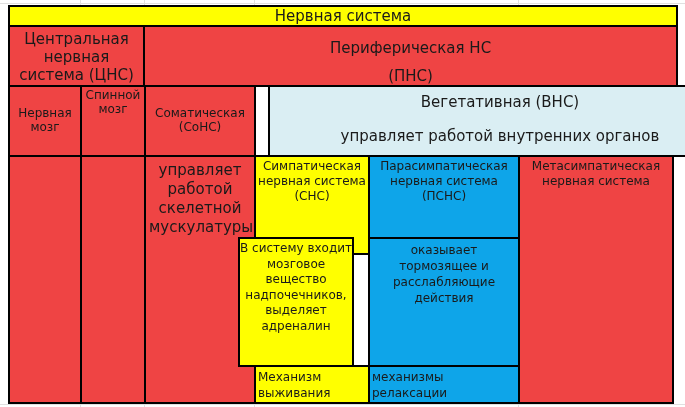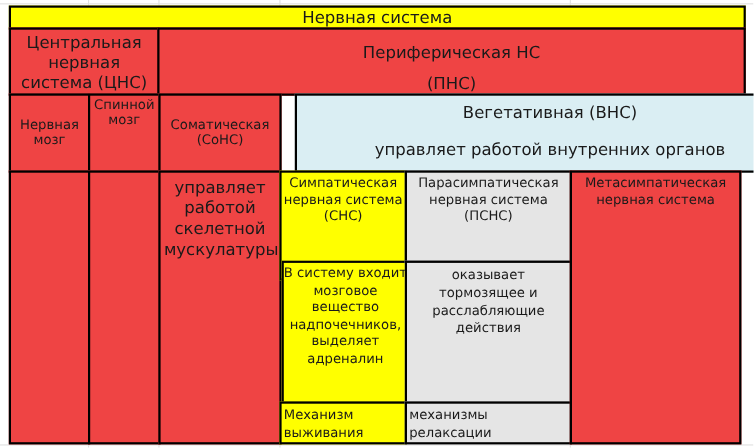--- a/index.html
+++ b/index.html
@@ -4,21 +4,21 @@
 <style>
   html, body { margin:0; padding:0; }
   body { width:685px; height:407px; background:#ffffff; position:relative; overflow:hidden;
          font-family:"DejaVu Sans","Liberation Sans",sans-serif; color:#1a1a1a; }
   .grid-h { position:absolute; left:0; width:685px; height:1px; background:#e0e0e0; }
   .grid-v { position:absolute; top:0; height:407px; width:1px; background:#e0e0e0; }
   .cell { position:absolute; box-sizing:border-box; text-align:center; line-height:1.2; }
   .bd { border:2px solid #000; }
   .yellow { background:#ffff00; }
   .blue { background:#daeef3; }
-  .peach { background:#e5e5e5; }
+  .peach { background:#0ea5e9; }
   .white { background:#ef4444; }
   .t15 { font-size:15px; }
   .t12 { font-size:12px; }
 </style>
 </head>
 <body>
 
 <div class="grid-h" style="top:3px"></div>
 <div class="grid-h" style="top:404px"></div>
 <div class="grid-v" style="left:80px"></div>
@@ -43,21 +43,21 @@
   <div class="cell bd blue t15" style="left:268px;top:85px;width:464px;height:72px;">
     <div style="position:absolute;left:0;right:0;top:6px;">Вегетативная (ВНС)</div>
     <div style="position:absolute;left:0;right:0;top:40px;">управляет работой внутренних органов</div>
   </div>
 
   <div class="cell bd white" style="left:8px;top:155px;width:74px;height:249px;"></div>
   <div class="cell bd white" style="left:80px;top:155px;width:66px;height:249px;"></div>
   <div class="cell bd white t15" style="left:144px;top:155px;width:112px;height:249px;padding:4px 3px 0;line-height:19px;">управляет работой скелетной мускулатуры</div>
 
   <div class="cell bd yellow t12" style="left:254px;top:155px;width:116px;height:100px;padding:2px 1px 0;line-height:15px;">Симпатическая нервная система (СНС)</div>
-  <div class="cell bd yellow t12" style="left:256px;top:237px;width:116px;height:130px;padding:2px 0 0;line-height:15.5px;">В систему входит мозговое вещество надпочечников, выделяет адреналин</div>
+  <div class="cell bd yellow t12" style="left:238px;top:237px;width:116px;height:130px;padding:2px 0 0;line-height:15.5px;">В систему входит мозговое вещество надпочечников, выделяет адреналин</div>
   <div class="cell bd yellow t12" style="left:254px;top:365px;width:116px;height:39px;padding:2px 2px 0;line-height:16px;text-align:left;">Механизм выживания</div>
 
   <div class="cell bd peach t12" style="left:368px;top:155px;width:152px;height:84px;padding:2px 4px 0;line-height:15px;">Парасимпатическая нервная система (ПСНС)</div>
   <div class="cell bd peach t12" style="left:368px;top:237px;width:152px;height:130px;padding:3px 18px 0;line-height:16px;">оказывает тормозящее и расслабляющие действия</div>
   <div class="cell bd peach t12" style="left:368px;top:365px;width:152px;height:39px;padding:2px 2px 0;line-height:16px;text-align:left;">механизмы релаксации</div>
 
   <div class="cell bd white t12" style="left:518px;top:155px;width:156px;height:249px;padding:2px 8px 0;line-height:15px;">Метасимпатическая нервная система</div>
 </div>
 
 </body></html>

